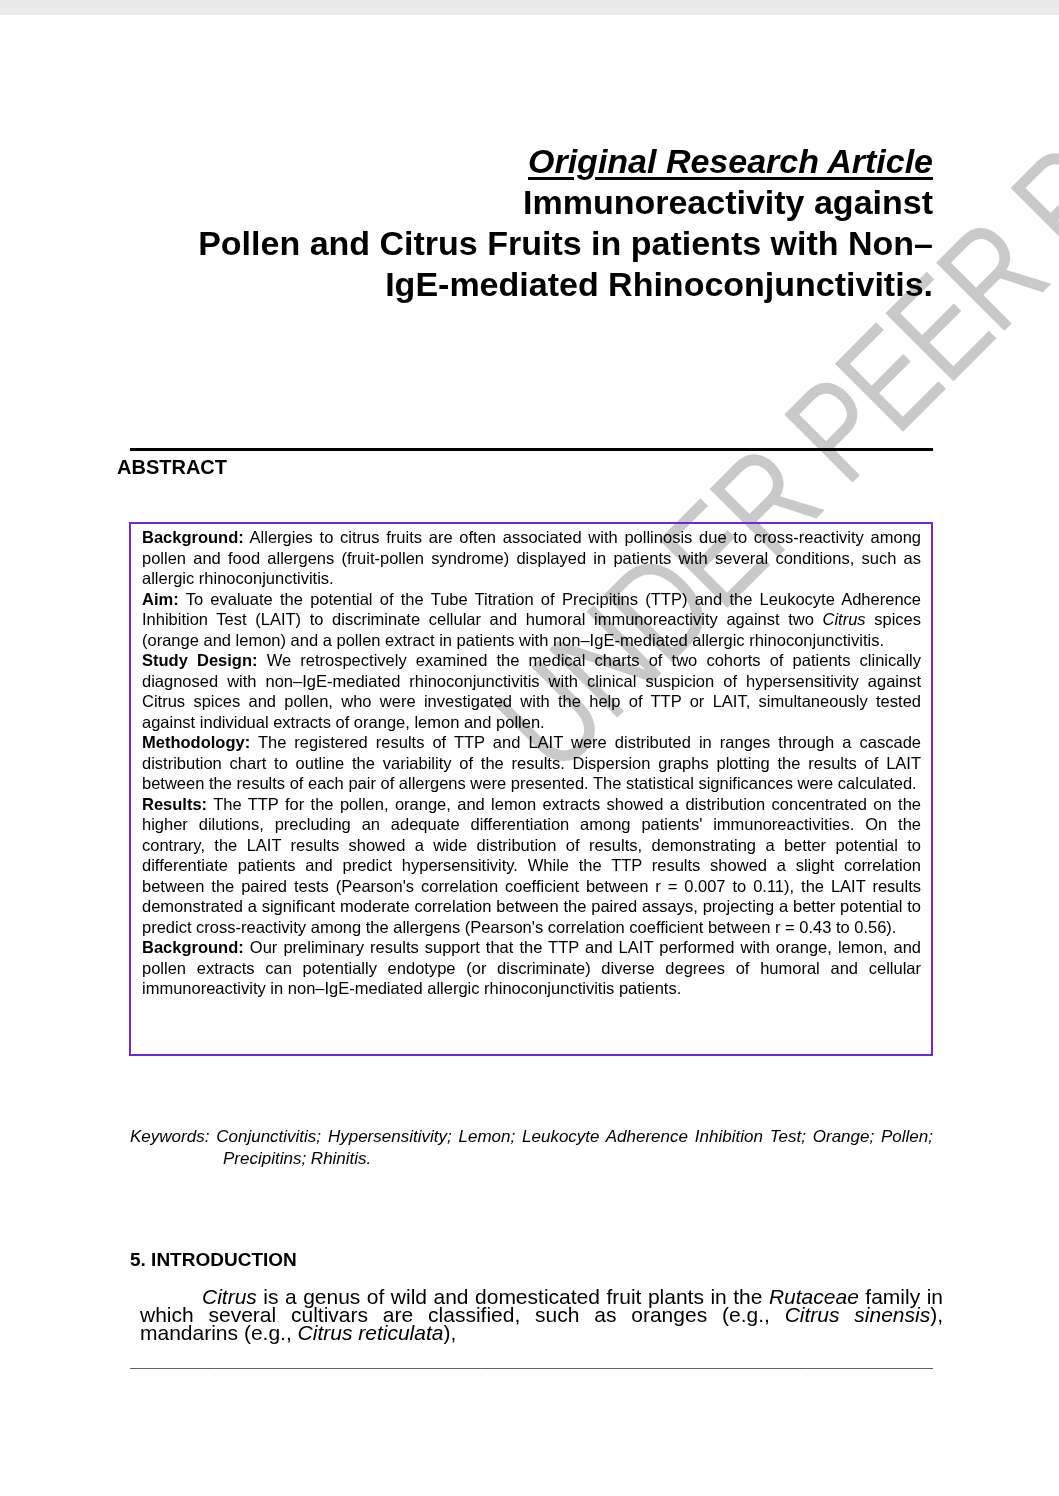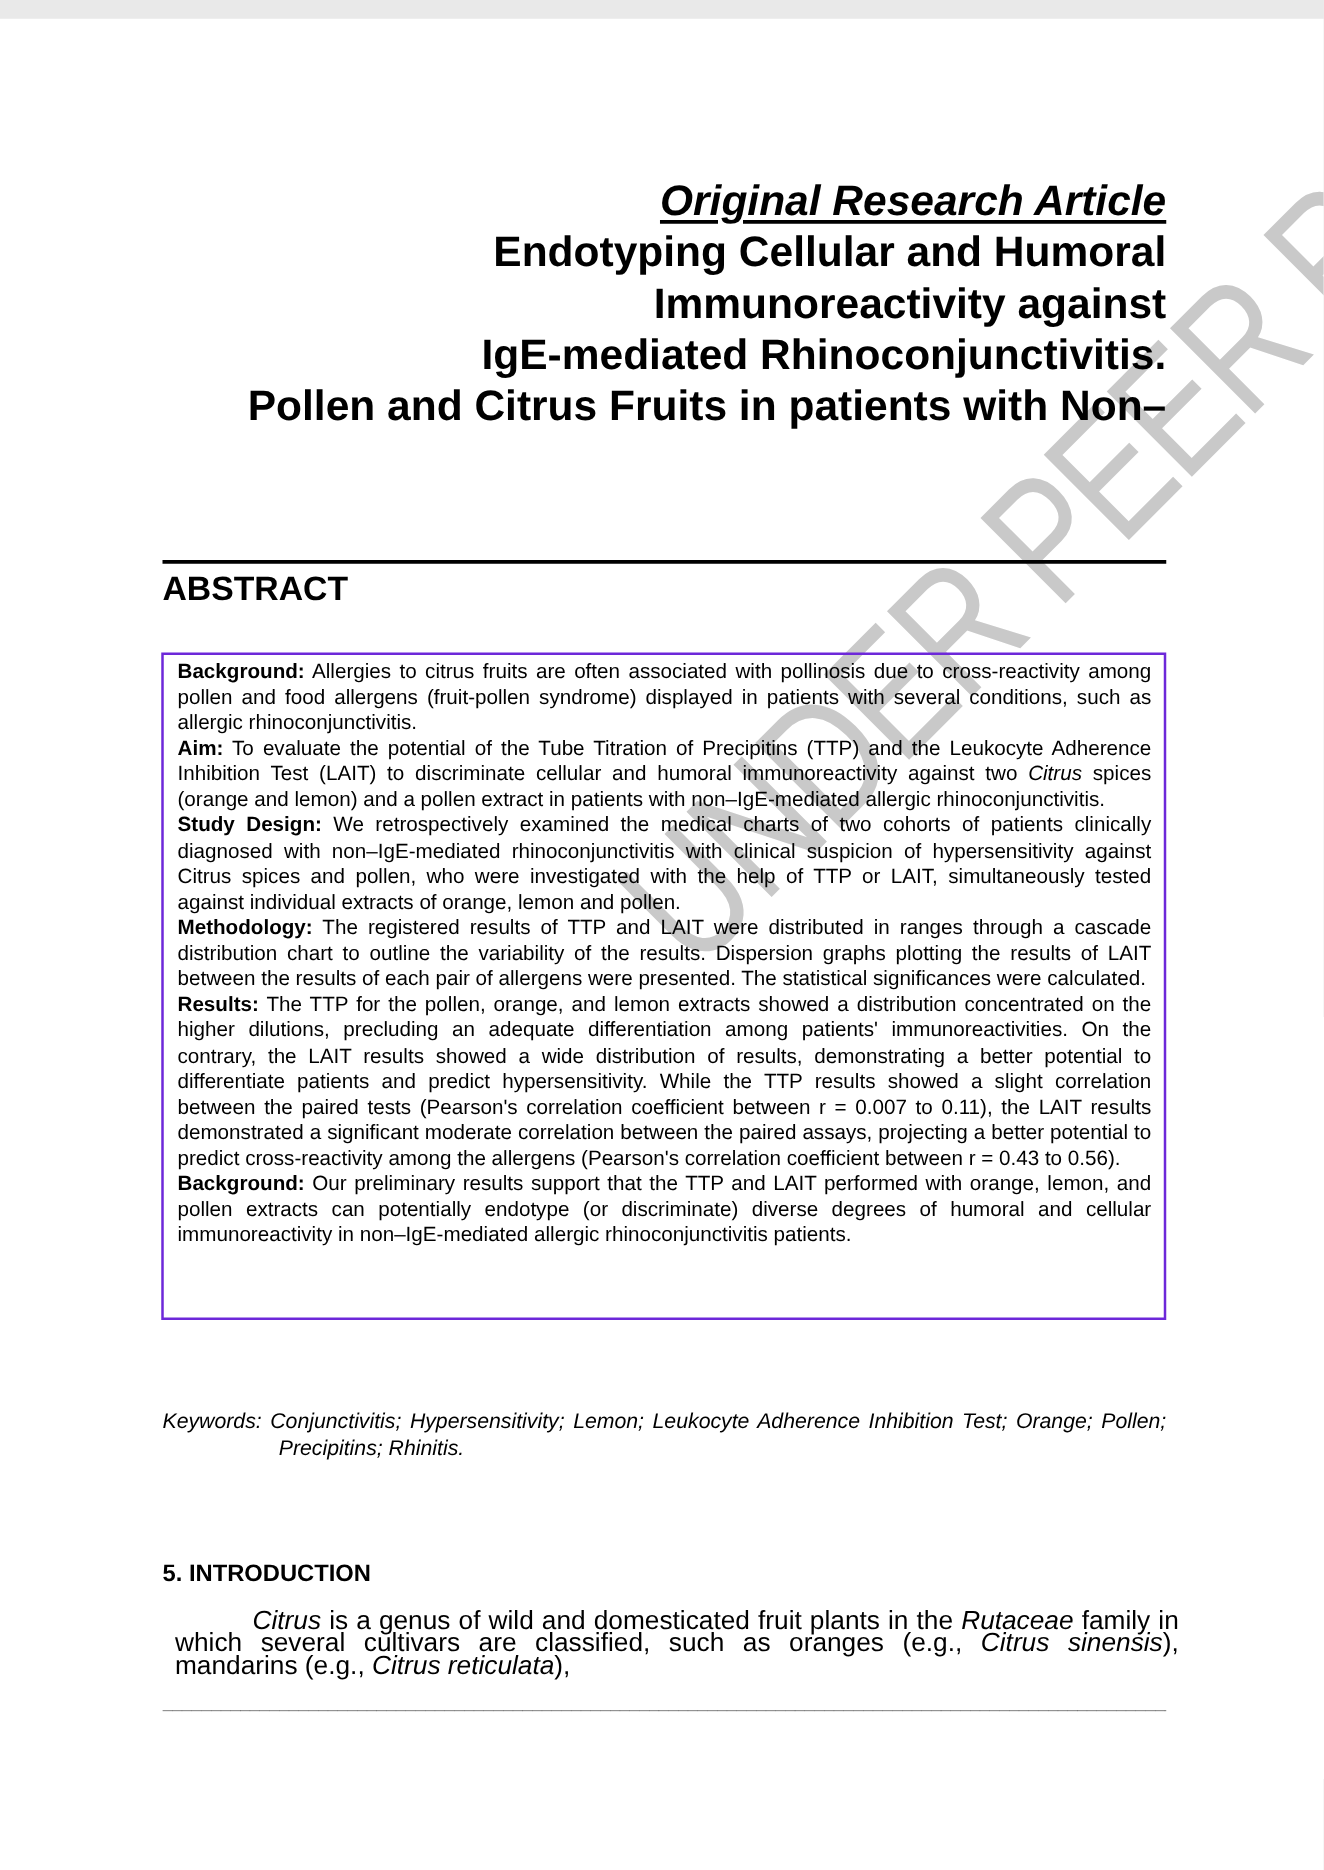--- a/index.html
+++ b/index.html
@@ -24,21 +24,21 @@
 
   .title-block { position:absolute; left:130px; top:126px; width:803px; text-align:right; font-weight:bold; }
   .title-category {
     font-size:34px; line-height:41px; font-style:italic;
     text-decoration:underline; text-decoration-thickness:3px; text-underline-offset:4px;
     white-space:nowrap;
   }
   .title-line { font-size:34px; line-height:41px; white-space:nowrap; }
 
   .abstract-rule { position:absolute; left:130px; top:433px; width:803px; height:3px; background:#000; }
-  .abstract-heading { position:absolute; left:130px; top:441px; font-size:27px; font-weight:bold; }
+  .abstract-heading { position:absolute; left:117px; top:441px; font-size:20px; font-weight:bold; }
 
   .abstract-box {
     position:absolute; left:129px; top:507px; width:804px; height:534px;
     border:2px solid #6d28d9; padding:3px 10px 4px 11px;
     font-size:16.5px; line-height:20.5px; text-align:justify; overflow:hidden;
   }
   .abstract-box p { margin:0; }
   .lead { font-weight:bold; }
 
   .keywords {
@@ -67,24 +67,23 @@
 <div class="page">
 
   <div class="watermark">
     <span>UNDER PEER REVIEW</span>
   </div>
 
   <div class="content">
 
     <div class="title-block">
       <div class="title-category">Original Research Article</div>
-      <div class="title-line">Endotyping Cellular and Humoral</div>
       <div class="title-line">Immunoreactivity against</div>
+      <div class="title-line">Pollen and Citrus Fruits in patients with Non–</div>
       <div class="title-line">IgE-mediated Rhinoconjunctivitis.</div>
-      <div class="title-line">Pollen and Citrus Fruits in patients with Non–</div>
     </div>
 
     <div class="abstract-rule"></div>
     <div class="abstract-heading">ABSTRACT</div>
 
     <div class="abstract-box">
       <p><span class="lead">Background:</span><span><span> Allergies to citrus fruits are often associated with pollinosis due to cross-reactivity among pollen and food allergens (fruit-pollen syndrome) displayed in patients with several conditions, such as allergic rhinoconjunctivitis.</span></span></p>
       <p><span class="lead">Aim:</span><span><span> To evaluate the potential of the Tube Titration of Precipitins (TTP) and the Leukocyte Adherence Inhibition Test (LAIT) to discriminate cellular and humoral immunoreactivity against two </span><span style="font-style: italic;">Citrus</span><span> spices (orange and lemon) and a pollen extract in patients with non–IgE-mediated allergic rhinoconjunctivitis.</span></span></p>
       <p><span class="lead">Study Design:</span><span><span> We retrospectively examined the medical charts of two cohorts of patients clinically diagnosed with non–IgE-mediated rhinoconjunctivitis with clinical suspicion of hypersensitivity against Citrus spices and pollen, who were investigated with the help of TTP or LAIT, simultaneously tested against individual extracts of orange, lemon and pollen.</span></span></p>
       <p><span class="lead">Methodology:</span><span><span> The registered results of TTP and LAIT were distributed in ranges through a cascade distribution chart to outline the variability of the results. Dispersion graphs plotting the results of LAIT between the results of each pair of allergens were presented. The statistical significances were calculated.</span></span></p>

